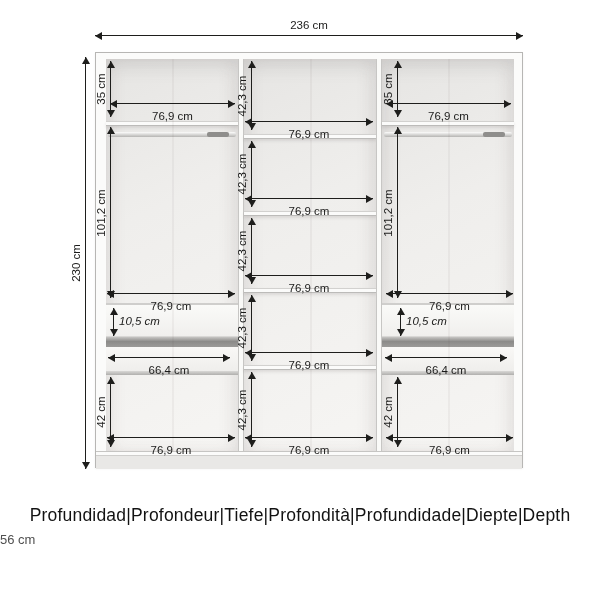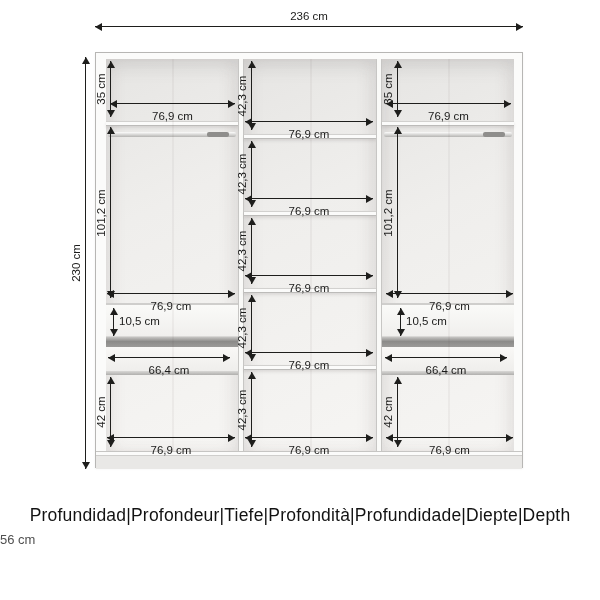--- a/index.html
+++ b/index.html
@@ -46,21 +46,21 @@
                   border:4px solid transparent; border-right:none; border-left:7px solid #1e1e1c; }
   .vdim { position:absolute; width:0; border-left:1px solid #1e1e1c; }
   .vdim::before { content:""; position:absolute; top:0; left:-4px; width:0; height:0;
                   border:4px solid transparent; border-top:none; border-bottom:7px solid #1e1e1c; }
   .vdim::after  { content:""; position:absolute; bottom:0; left:-4px; width:0; height:0;
                   border:4px solid transparent; border-bottom:none; border-top:7px solid #1e1e1c; }
   .dlbl { position:absolute; font-size:11.5px; color:#1b1b1a; white-space:nowrap; line-height:1; }
   .h-below { left:50%; top:7px; transform:translateX(-50%); }
   .h-above { left:50%; bottom:5px; transform:translateX(-50%); }
   .v-left  { right:4px; top:50%; writing-mode:vertical-rl; transform:translateY(-50%) rotate(180deg); }
-  .v-right { left:5px; top:50%; transform:translateY(-50%); }
+  .v-right { left:5px; top:50%; transform:translateY(-50%);font-style:italic; }
 
   
   .footer-title { position:absolute; left:0; right:0; top:505px; text-align:center;
                   font-size:17.5px; font-weight:500; color:#121212; letter-spacing:0.2px; }
   .footer-value { position:absolute; left:0; right:0; top:532px; text-align:left;
                   font-size:13px; color:#4f4f4f; }
 </style>
 </head>
 <body>
 
@@ -97,21 +97,21 @@
         <div class="dr-front1"></div>
         <div class="dr-gap"></div>
         <div class="dr-front2"></div>
         <div class="dr-bottom"></div>
       </div>
     </div>
     <div class="bottom-panel"></div>
     <div class="plinth"></div>
   </div>
 
-  <div class="hdim" style="left:95px; top:26px; width:428px;">
+  <div class="hdim" style="left:95px; top:35px; width:428px;">
     <span class="dlbl h-above">236 cm</span>
   </div>
   <div class="vdim" style="left:85px; top:57px; height:412px;">
     <span class="dlbl v-left">230 cm</span>
   </div>
 
   <div class="vdim" style="left:110px; top:61px; height:56px;">
     <span class="dlbl v-left">35 cm</span>
   </div>
   <div class="hdim" style="left:110px; top:103px; width:125px;">

